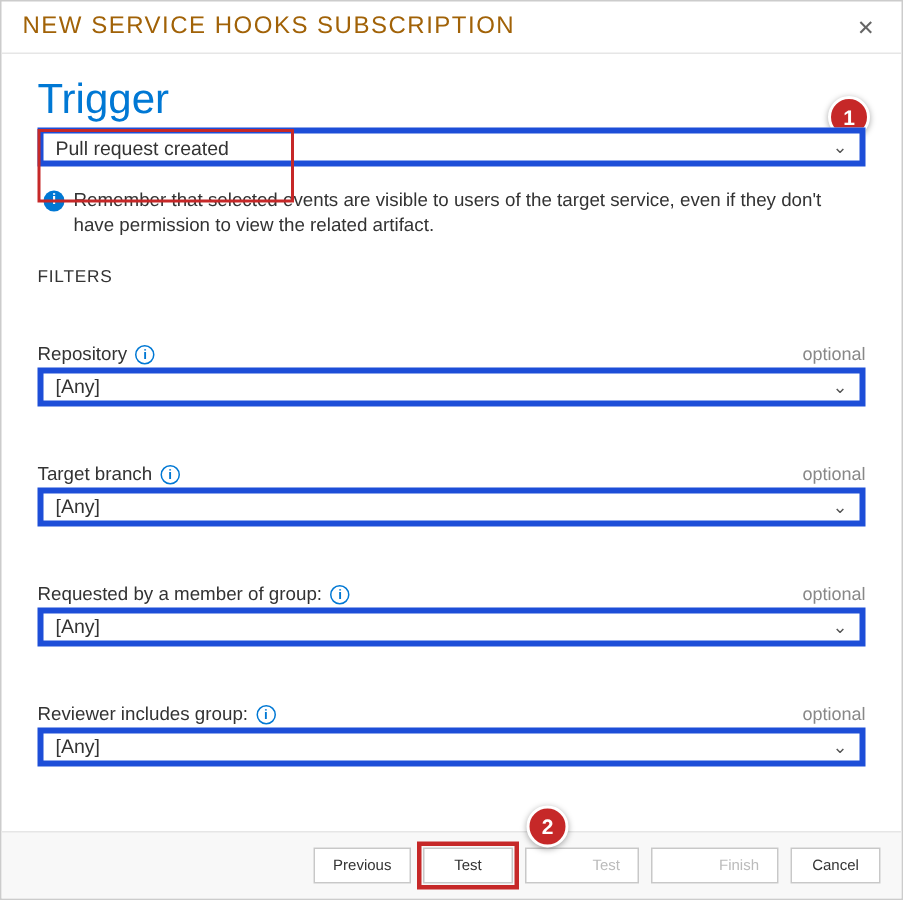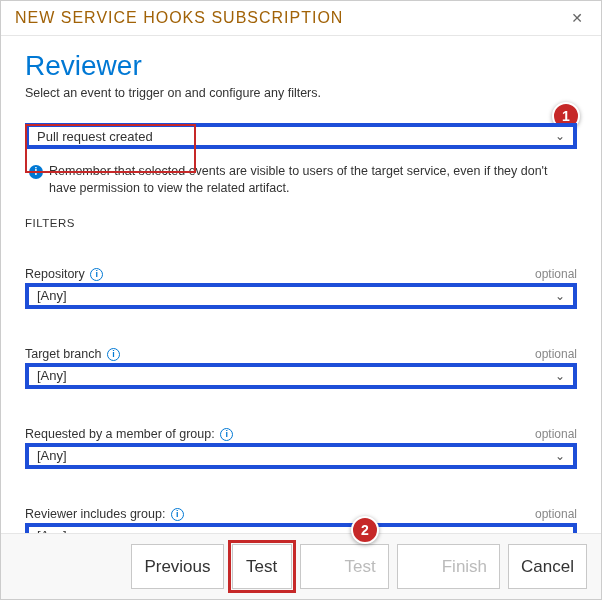--- a/index.html
+++ b/index.html
@@ -140,47 +140,46 @@
     border-top: 1px solid #e6e6e6;
     background: #f8f8f8;
     padding: 10px 14px;
     display: flex;
     justify-content: flex-end;
     gap: 8px;
     position: relative;
   }
   .btn {
     min-width: 60px;
-    height: 45px;
+    height: 24px;
     padding: 0 12px;
     border: 1px solid #c8c8c8;
     background: #fff;
-    font-size: 17px;
+    font-size: 10px;
     color: #333;
     cursor: pointer;
   }
   .btn.disabled { color: #bbb; cursor: default; padding-left: 44px; }
   .btn-highlight {
     outline: 3px solid #c62828;
     outline-offset: 1px;
     position: relative;
   }
   .trigger-block { position: relative; display: inline-block; }
 </style>
 </head>
 <body>
 
 <div class="header">
   <span class="header-title">NEW SERVICE HOOKS SUBSCRIPTION</span>
   <span class="close-btn">✕</span>
 </div>
 
 <div class="content">
-  <h1 class="page-title">Reviewer</h1>
-  <div class="page-subtitle">Select an event to trigger on and configure any filters.</div>
+  <h1 class="page-title">Trigger</h1>
 
   <div class="trigger-block">
     <div class="callout-circle" style="top:-22px; right:-3px;">1</div>
     <div class="select" style="width:552px; margin-top:-1px;">
       <span>Pull request created</span>
       <span class="chev">⌄</span>
     </div>
     <div class="highlight-box" style="position:absolute; left:0; top:0; width:171px; height:49px; pointer-events:none; border-top:2px solid #c62828;"></div>
   </div>
 

